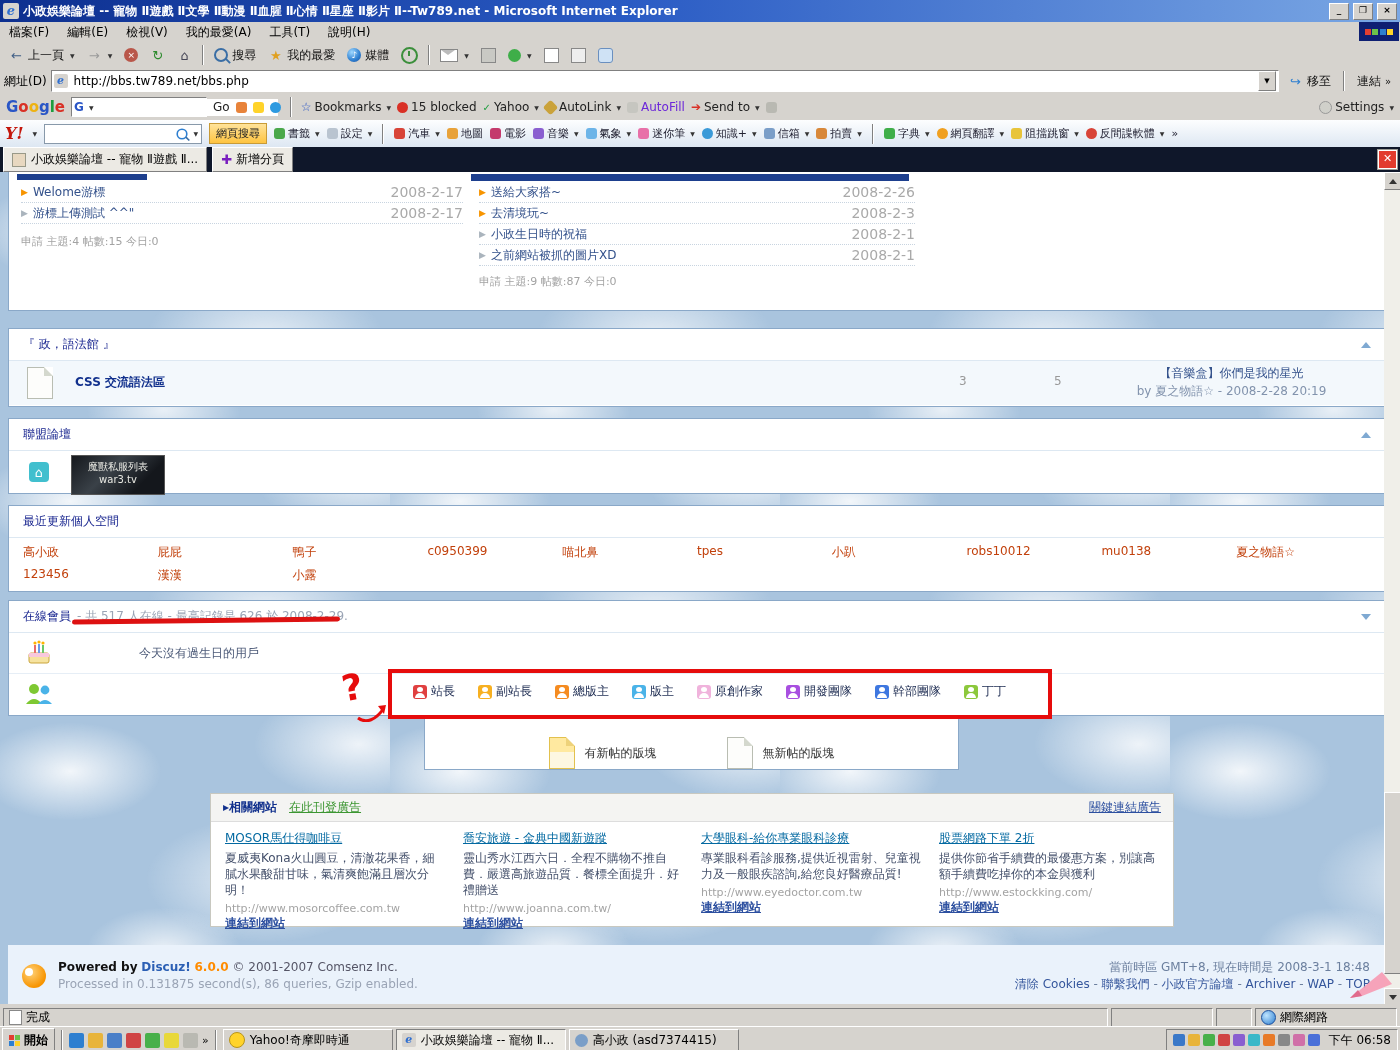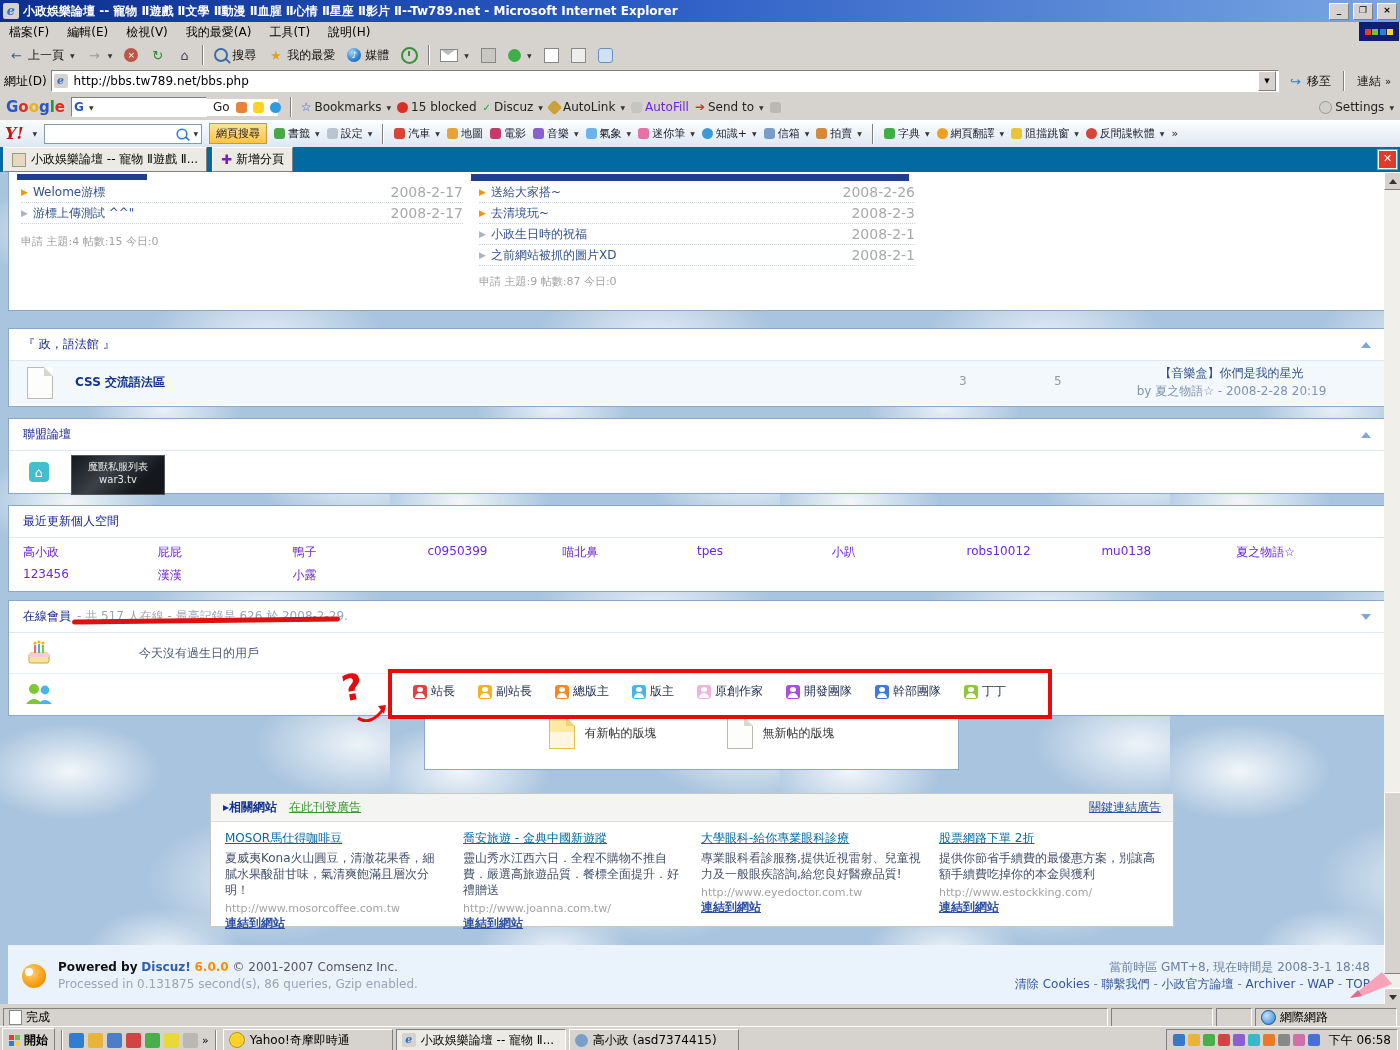--- a/index.html
+++ b/index.html
@@ -61,21 +61,21 @@
   .dot{width:11px;height:11px;border-radius:3px;display:inline-block;}
   
   .ybar{position:absolute;top:120px;left:0;right:0;height:27px;
     background:linear-gradient(180deg,#fdfeff,#dde7f2);border-bottom:1px solid #9aa8b8;
     display:flex;align-items:center;padding:0 5px;gap:7px;font-size:11px;color:#223;}
   .ylogo{color:#c4170c;font:bold italic 16px "DejaVu Serif","Liberation Serif",serif;}
   .ysearch{width:150px;height:18px;background:#fff;border:1px solid #8899aa;display:flex;align-items:center;justify-content:flex-end;padding:0 3px;gap:2px;}
   .ybtn{background:linear-gradient(180deg,#ffe39a,#fec441);border:1px solid #c89b38;padding:2px 6px;color:#222;}
   .yitem{display:flex;align-items:center;gap:3px;white-space:nowrap;}
   
-  .tabbar{position:absolute;top:147px;left:0;right:0;height:25px;background:#0369a1;
+  .tabbar{position:absolute;top:147px;left:0;right:0;height:25px;background:#0f172a;
     display:flex;align-items:center;padding:0 3px;gap:5px;border-bottom:1px solid #808080;}
   .tab{display:flex;align-items:center;gap:5px;background:#eceae4;padding:3px 8px;max-width:230px;white-space:nowrap;overflow:hidden;}
   .newtab{display:flex;align-items:center;gap:4px;background:#eceae4;padding:3px 8px;}
   .plus{color:#7a1fbf;font-weight:bold;font-size:13px;}
   .close-red{margin-left:auto;width:17px;height:17px;background:#e23b2e;border:1px solid #fff;
     outline:1px solid #9a9a94;color:#fff;font-weight:bold;font-size:11px;line-height:15px;text-align:center;}
   
   .content{position:absolute;top:172px;left:0;width:1400px;height:832px;overflow:hidden;
     background:
      radial-gradient(ellipse 130px 70px at 18% 22%,rgba(255,255,255,.85),rgba(255,255,255,0) 70%),
@@ -102,21 +102,21 @@
   .page-icon.newp{background:linear-gradient(180deg,#ffe9a0 0 46%,#fdf7e2 46%);border-color:#e2c14e;}
   .page-icon.newp::after{border-left-color:#eed27a;}
   .flink{color:#12318d;font-weight:bold;text-decoration:none;}
   .numcell{position:absolute;color:#999;}
   .lastpost{position:absolute;text-align:center;color:#8293ad;font-size:12px;line-height:18px;}
   .lastpost a{color:#33518b;text-decoration:none;display:block;}
   .home-ic{width:20px;height:20px;border-radius:4px;background:#41bfce;color:#fff;
     display:flex;align-items:center;justify-content:center;font-size:13px;}
   .banner{width:92px;height:34px;background:linear-gradient(135deg,#15181d,#3a4148 40%,#14171c 75%);
     border:1px solid #555;color:#e8e8e2;font-size:10px;text-align:center;line-height:13px;padding-top:4px;}
-  .uname{color:#6d28d9;text-decoration:none;}
+  .uname{color:#c2410c;text-decoration:none;}
   .person-badge{width:14px;height:14px;border-radius:3px;position:relative;display:inline-block;}
   .person-badge::before{content:"";position:absolute;left:4px;top:2px;width:6px;height:5px;border-radius:50%;background:#fff;}
   .person-badge::after{content:"";position:absolute;left:2px;top:8px;width:10px;height:5px;border-radius:5px 5px 0 0;background:#fff;}
   .lg0{background:#e04040}.lg1{background:#f7b021}.lg2{background:#f58b20}.lg3{background:#4ab3e8}
   .lg4{background:#f0b3dc}.lg5{background:#a84fe0}.lg6{background:#3e77e0}.lg7{background:#8cc83c}
   .legend-item{display:flex;align-items:center;gap:4px;color:#223055;}
   .ad-title{color:#0369a1;text-decoration:underline;font-weight:normal;}
   .ad-desc{color:#44506b;line-height:16px;margin-top:3px;}
   .ad-url{color:#a3a3a3;font-size:11px;margin-top:4px;}
   .ad-link{color:#2d50a0;text-decoration:underline;font-weight:bold;}
@@ -271,21 +271,21 @@
         <span style="color:#2a56c6">☆</span>
         <span>Bookmarks</span>
         <span class="caret">▼</span>
       </span>
     <span class="gitem">
         <span class="dot" style="background:#d93025;border-radius:50%"></span>
         <span>15 blocked</span>
       </span>
     <span class="gitem">
         <span style="color:#1e9e3e;font-size:10px;font-weight:bold">✓</span>
-        <span>Discuz</span>
+        <span>Yahoo</span>
         <span class="caret">▼</span>
       </span>
     <span class="gitem">
         <span class="dot" style="background:#caa23a;transform:rotate(45deg)"></span>
         <span>AutoLink</span>
         <span class="caret">▼</span>
       </span>
     <span class="gitem" style="color:#6d28d9">
         <span class="dot" style="background:#c6c6c0"></span>
         <span>AutoFill</span>
@@ -553,21 +553,21 @@
               <span>幹部團隊</span>
             </span>
           <span class="legend-item">
               <i class="person-badge lg7"></i>
               <span>丁丁</span>
             </span>
         </div>
       </div>
     </div>
 
-    <div class="panel" style="left:424px;top:544px;width:533px;height:52px;display:flex;align-items:flex-start;justify-content:center;gap:70px">
+    <div class="panel" style="left:424px;top:544px;width:533px;height:52px;display:flex;align-items:flex-end;justify-content:center;gap:70px">
       <span style="display:flex;align-items:center;gap:10px">
         <span class="page-icon newp"></span>
         <span style="color:#333">有新帖的版塊</span>
       </span>
       <span style="display:flex;align-items:center;gap:10px">
         <span class="page-icon"></span>
         <span style="color:#333">無新帖的版塊</span>
       </span>
     </div>
 

